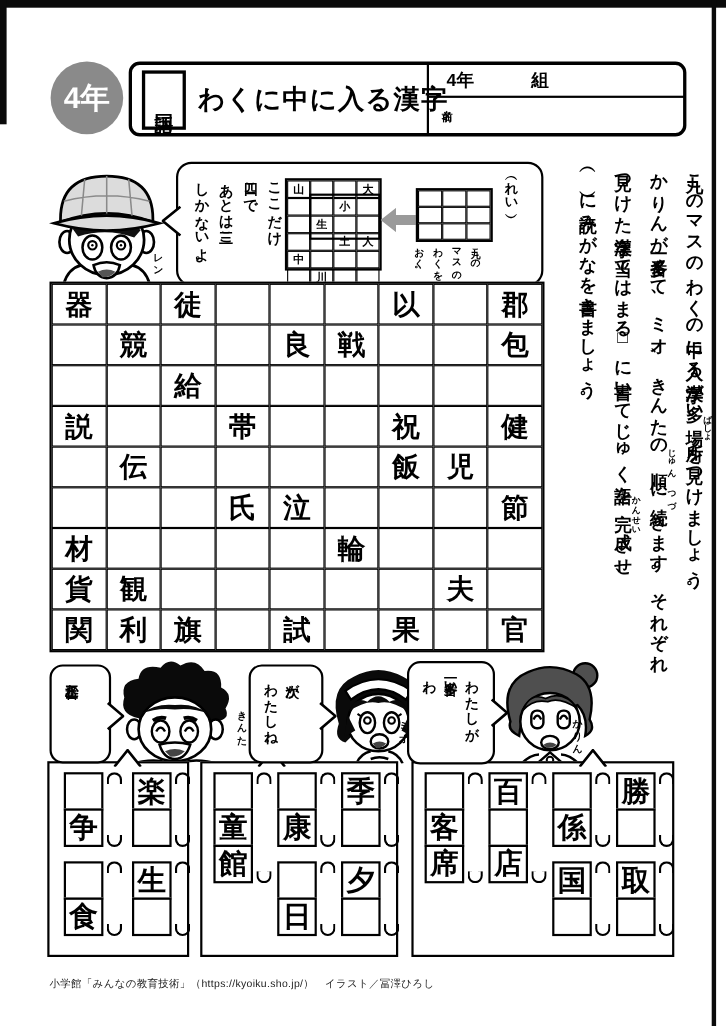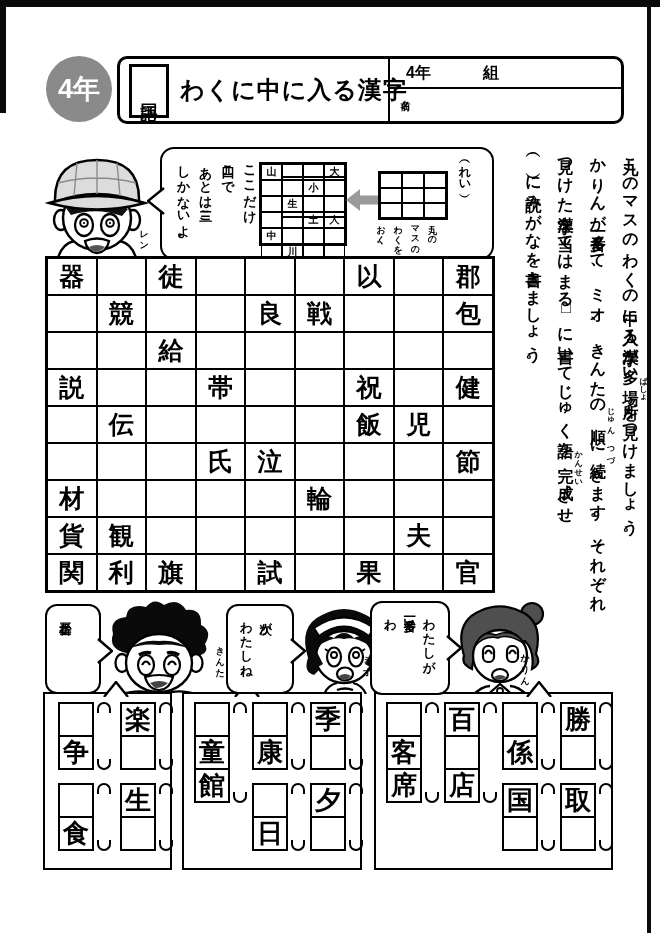--- a/index.html
+++ b/index.html
@@ -553,13 +553,14 @@
             </div>
             <div class="parens">
               <div class="arc-t"></div>
               <div class="arc-b"></div>
             </div>
           </div>
         </div>
       </div>
   </div>
 
+  <div class="footer">小学館「みんなの教育技術」（https://kyoiku.sho.jp/）　イラスト／冨澤ひろし</div>
 </div>
 
 </body></html>

